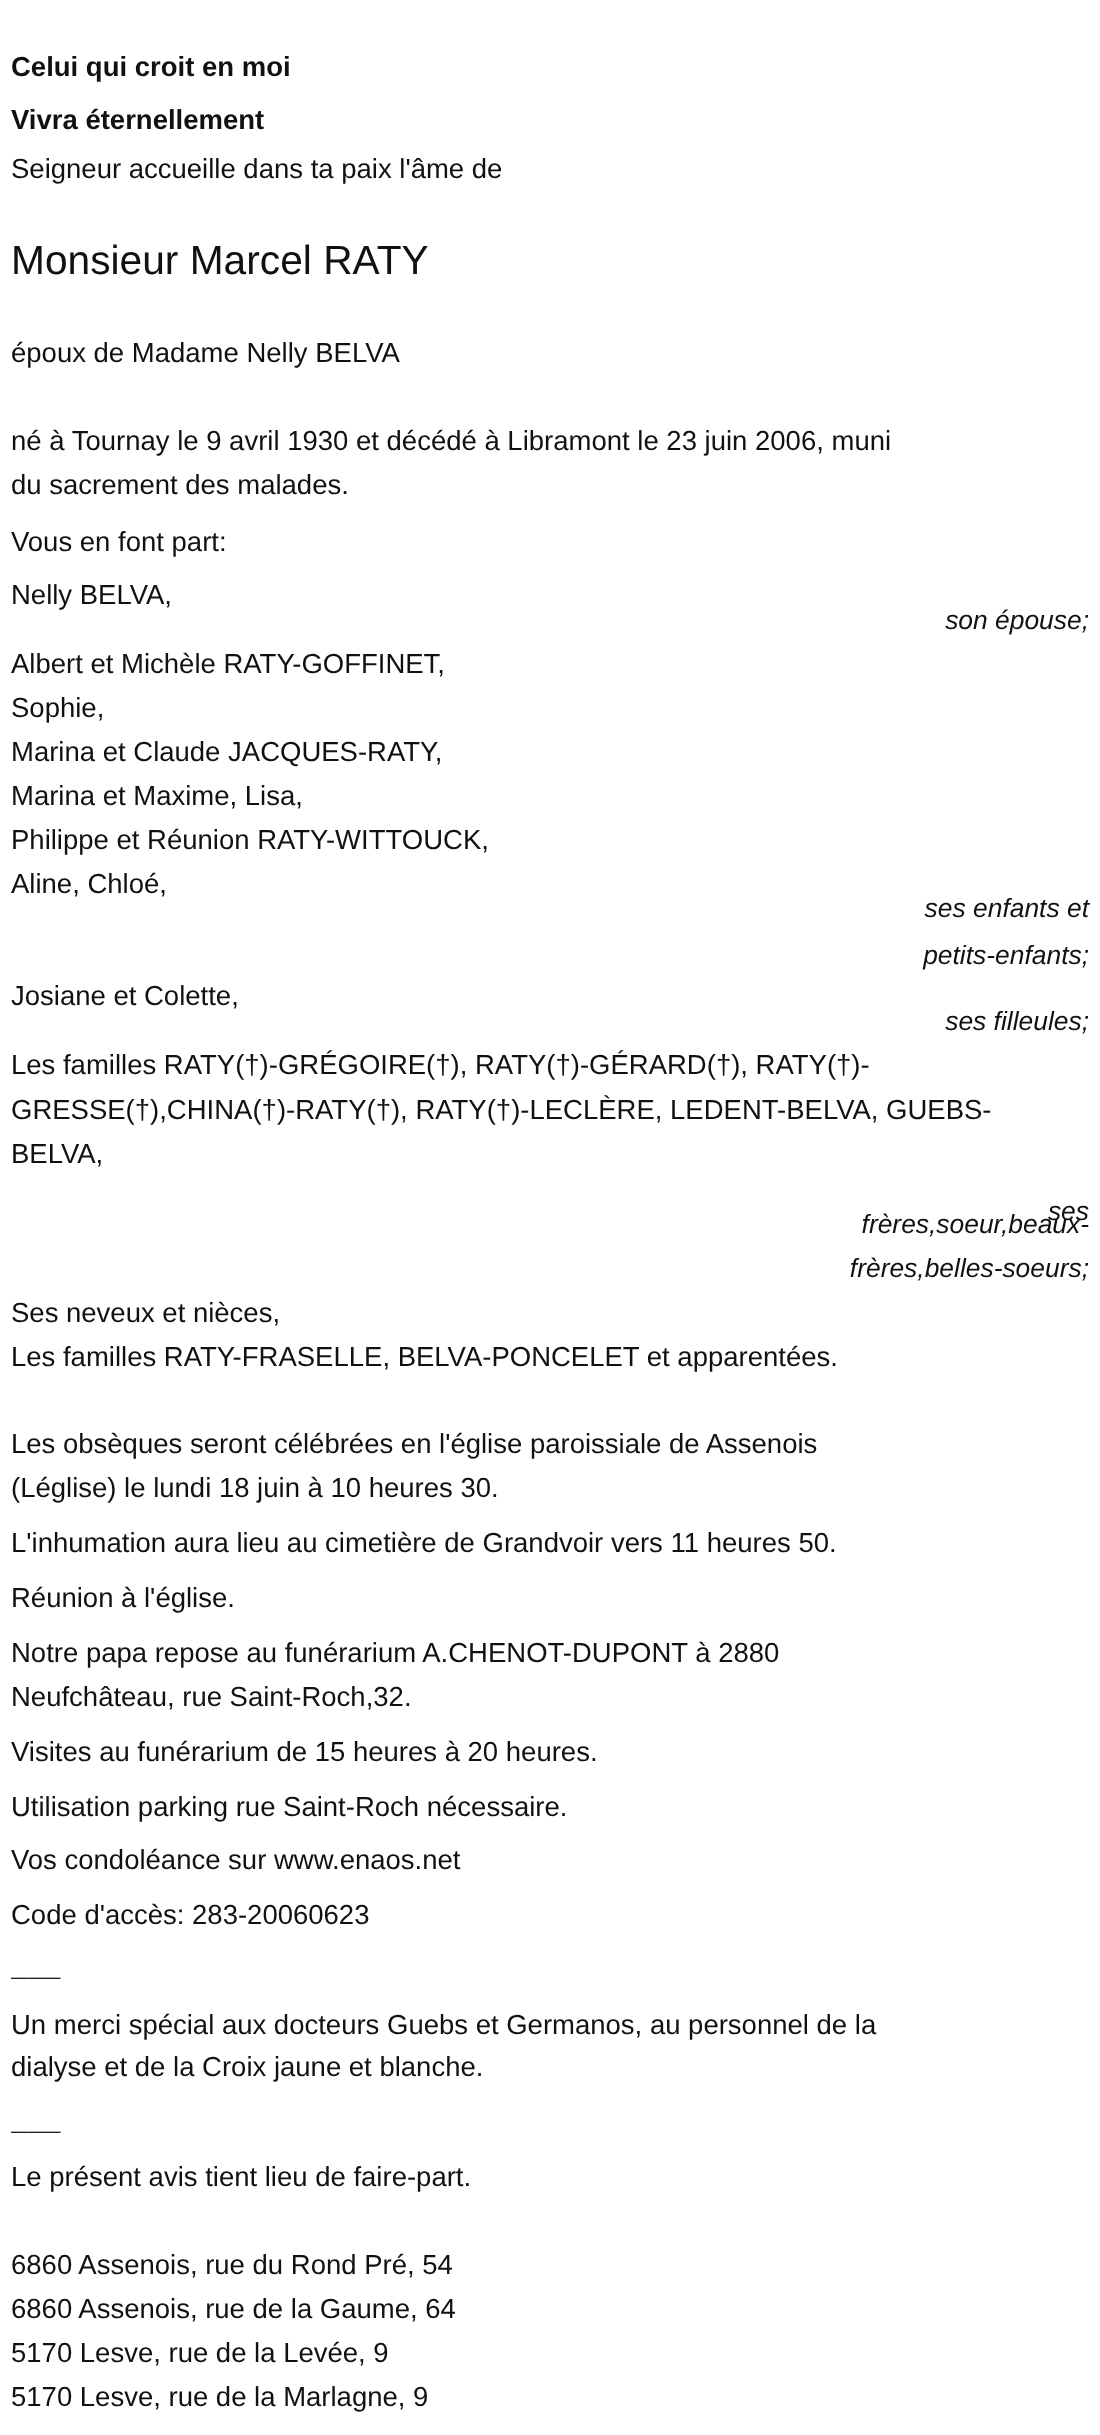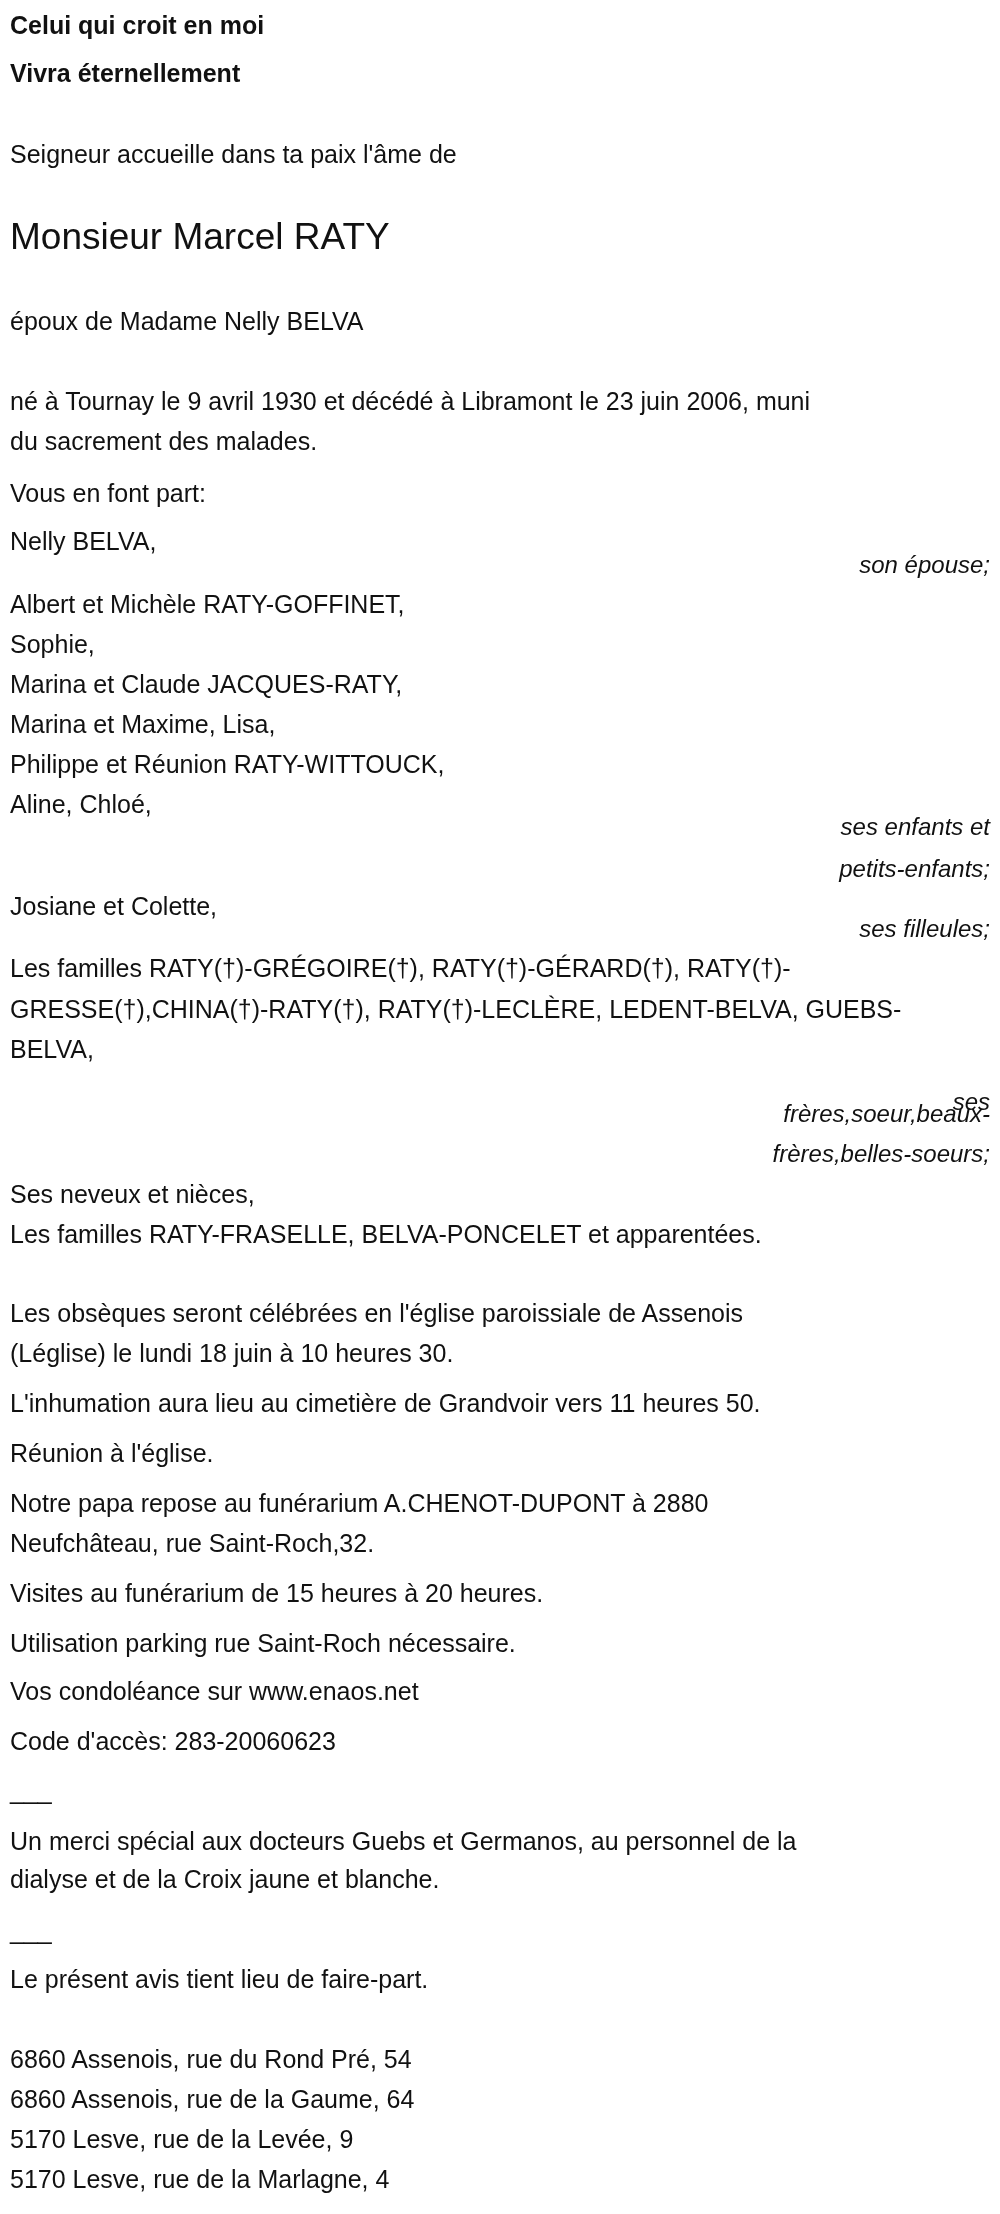--- a/index.html
+++ b/index.html
@@ -1,22 +1,22 @@
 <!DOCTYPE html>
 <html><head>
 <meta charset="utf-8">
 <style>
   html, body { margin: 0; padding: 0; background: #ffffff; }
   body { width: 1000px; height: 2214px; position: relative; overflow: hidden;
          font-family: "Liberation Sans", "DejaVu Sans", sans-serif; color: #111111; }
   .ln { position: absolute; left: 10px; white-space: nowrap; font-size: 25px; line-height: 40px; height: 40px; }
-  .bold { font-weight: bold; }
+  .bold { font-weight: bold; margin-top: 36px; }
   .title { font-size: 37px; font-weight: normal; line-height: 50px; height: 50px; }
   .rel { left: auto; right: 10px; font-style: italic; font-size: 24px; text-align: right; }
-  .sep { font-size: 25px; }
+  .sep { font-size: 25px; font-family: Liberation Mono, monospace; }
 </style>
 </head>
 <body>
 
 <div class="ln bold" style="top:5px">Celui qui croit en moi</div>
 <div class="ln bold" style="top:53px">Vivra éternellement</div>
 
 <div class="ln" style="top:134px">Seigneur accueille dans ta paix l'âme de</div>
 
 <div class="ln title" style="top:212px">Monsieur Marcel RATY</div>
@@ -69,13 +69,13 @@
 <div class="ln" style="top:1821px">Un merci spécial aux docteurs Guebs et Germanos, au personnel de la</div>
 <div class="ln" style="top:1859px">dialyse et de la Croix jaune et blanche.</div>
 
 <div class="ln sep" style="top:1910px">___</div>
 
 <div class="ln" style="top:1959px">Le présent avis tient lieu de faire-part.</div>
 
 <div class="ln" style="top:2039px">6860 Assenois, rue du Rond Pré, 54</div>
 <div class="ln" style="top:2079px">6860 Assenois, rue de la Gaume, 64</div>
 <div class="ln" style="top:2119px">5170 Lesve, rue de la Levée, 9</div>
-<div class="ln" style="top:2159px">5170 Lesve, rue de la Marlagne, 4</div>
+<div class="ln" style="top:2159px">5170 Lesve, rue de la Marlagne, 9</div>
 
 </body></html>

